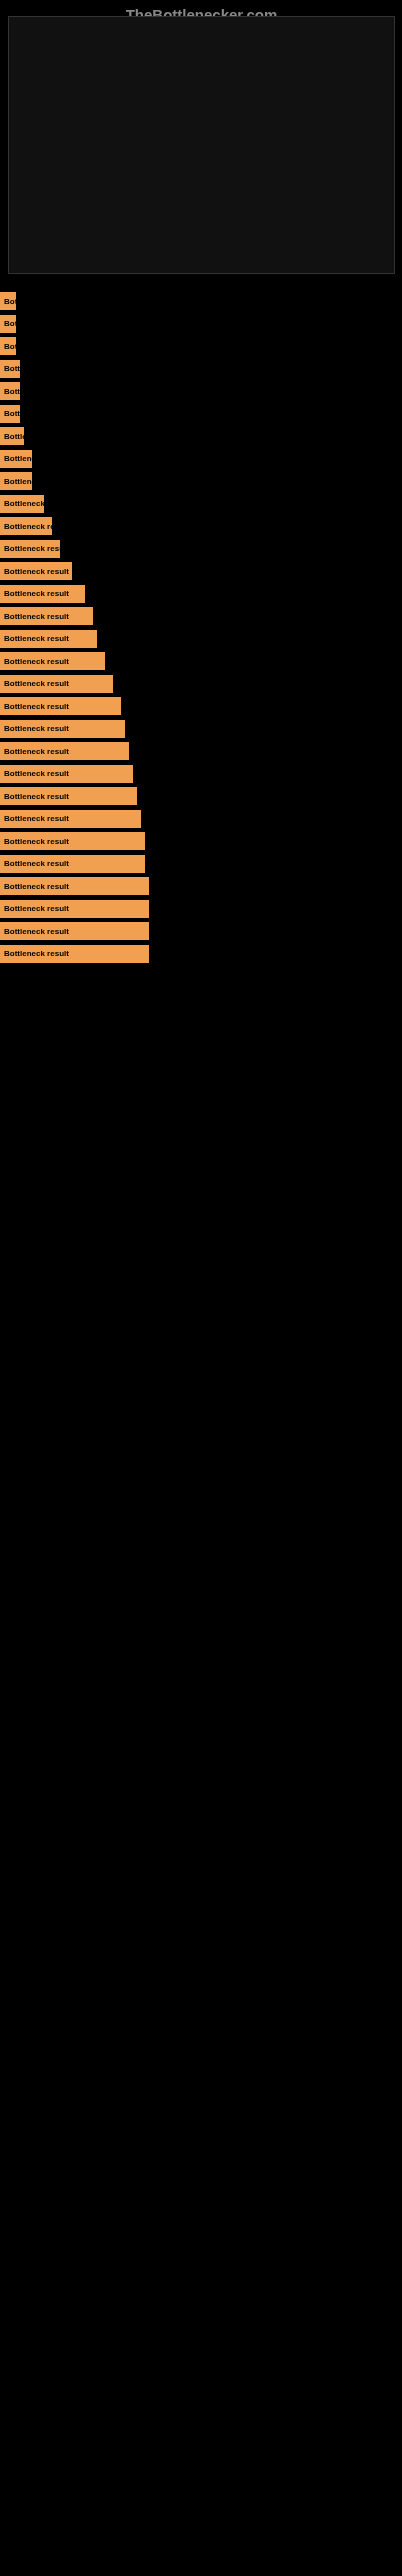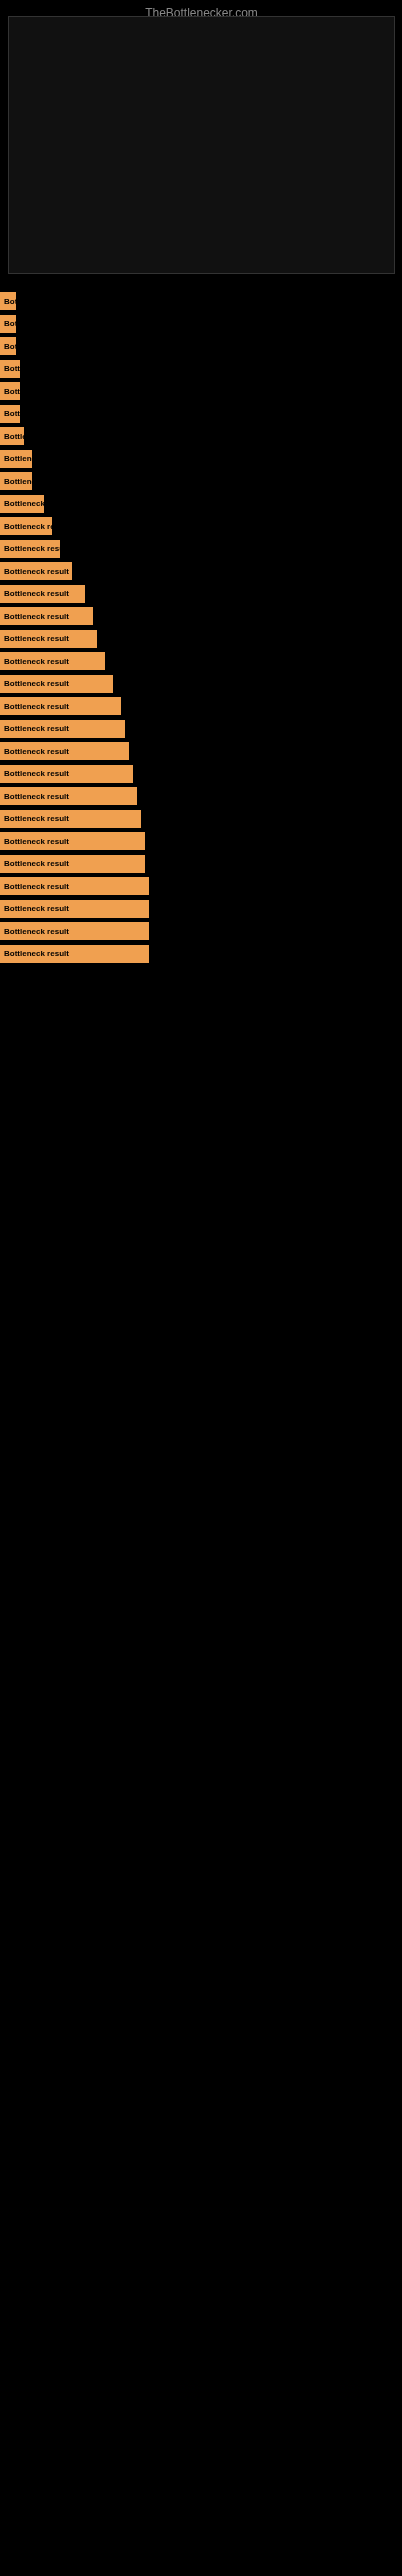--- a/index.html
+++ b/index.html
@@ -15,22 +15,23 @@
       font-family: Arial, sans-serif;
       position: relative;
     }
 
     .site-title {
       position: absolute;
       top: 6.4px;
       left: 50%;
       transform: translateX(-50%);
       color: #888888;
-      font-size: 12px;
+      font-size: 15px;
       white-space: nowrap;
+      font-weight: bold;
     }
 
     .chart-area {
       position: absolute;
       top: 16px;
       left: 8px;
       right: 8px;
       height: 258px;
     }
 

